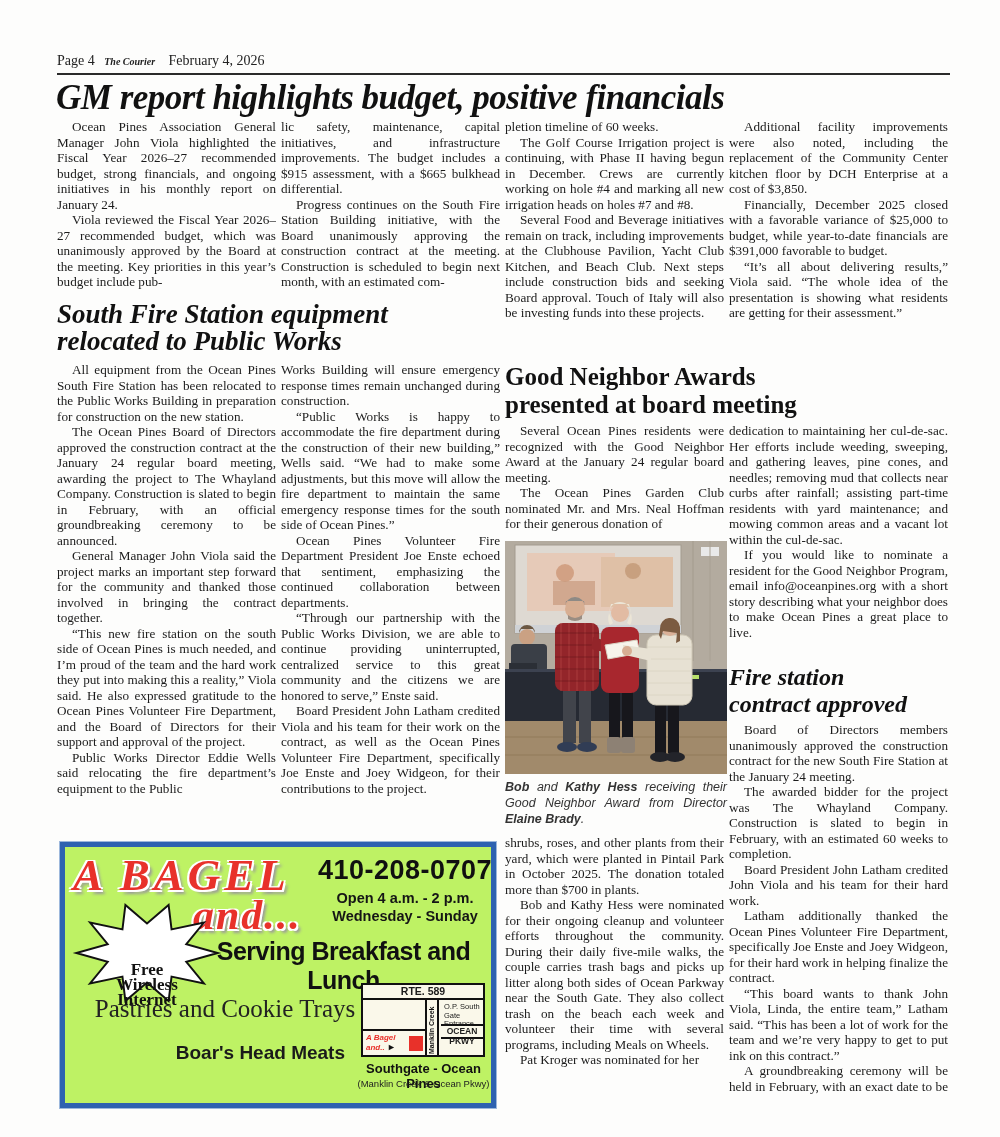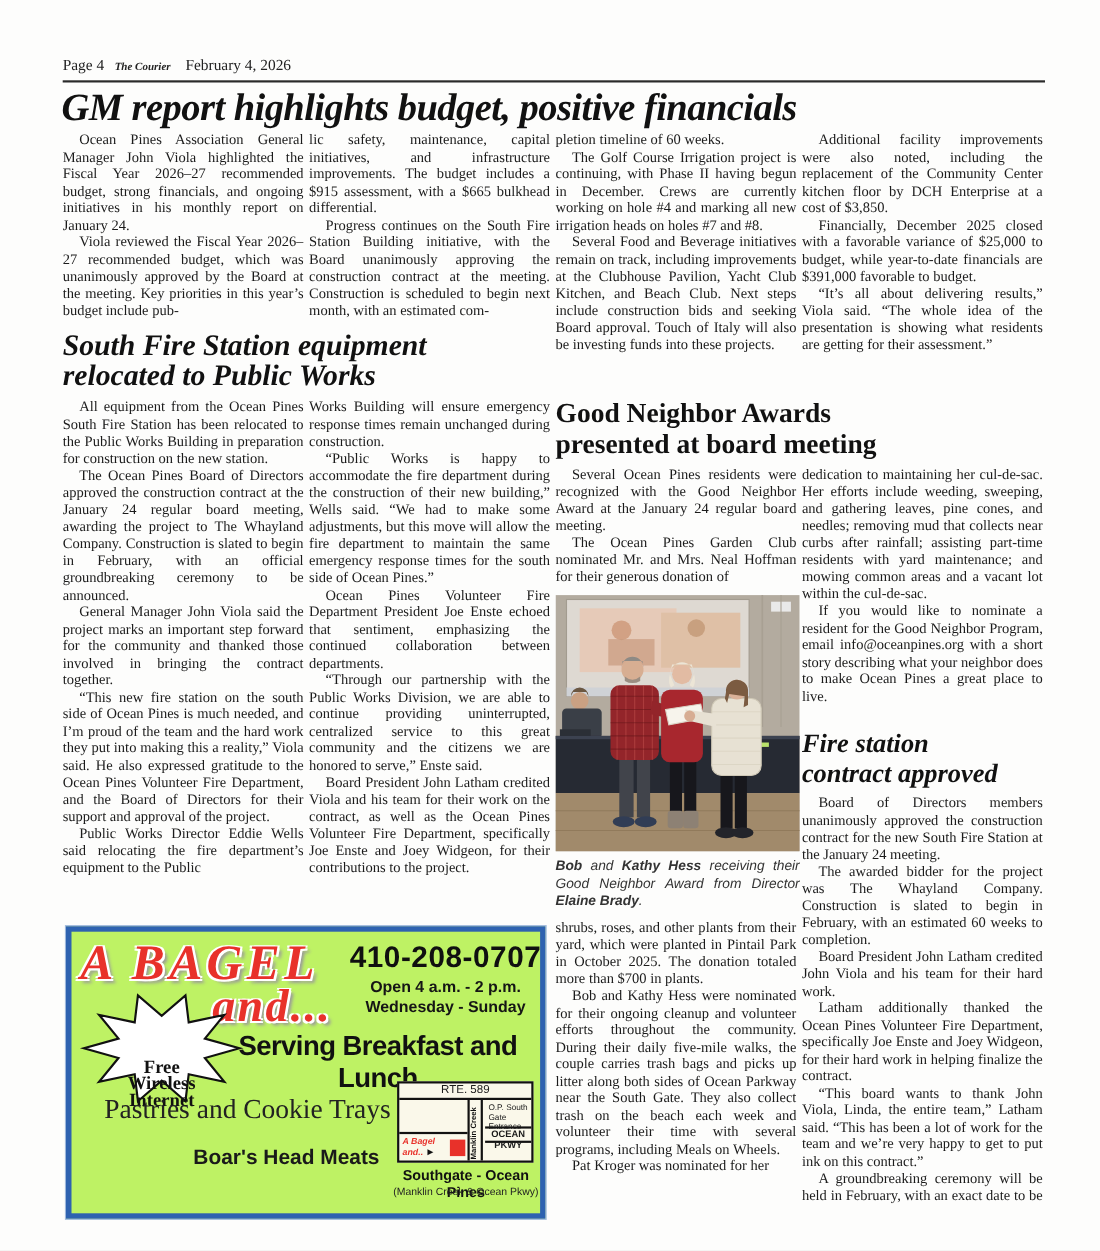--- a/index.html
+++ b/index.html
@@ -104,21 +104,21 @@
     position:absolute; left:40px; top:195px; width:240px; text-align:right;
     font-family:"Liberation Sans","DejaVu Sans",sans-serif;
     font-size:19px; font-weight:bold; color:#1a1a1a;
   }
   
   .ad-map {
     position:absolute; left:296px; top:136px; width:124px; height:74px;
     border:2px solid #111; box-sizing:border-box; background:#faf8ea;
     font-family:"Liberation Sans","DejaVu Sans",sans-serif;
   }
-  .map-route { position:absolute; left:0; top:0; width:100%; height:15px; border-bottom:2px solid #111; box-sizing:border-box; text-align:center; font-size:10.5px; font-weight:normal; }
+  .map-route { position:absolute; left:0; top:0; width:100%; height:15px; border-bottom:2px solid #111; box-sizing:border-box; text-align:center; font-size:10.5px; font-weight:bold; }
   .map-road  { position:absolute; left:62px; top:15px; bottom:0; width:14px; border-left:2px solid #111; border-right:2px solid #111; box-sizing:border-box; }
   .map-creek { position:absolute; left:1px; top:2px; height:52px; writing-mode:vertical-rl; transform:rotate(180deg); font-size:7px; font-weight:bold; color:#111; white-space:nowrap; }
   .map-gate  { position:absolute; left:78px; top:15px; width:42px; height:26px; border-bottom:2px solid #111; box-sizing:border-box; font-size:7.5px; font-weight:normal; line-height:8.5px; padding:3px 0 0 3px; }
   .map-pkwy  { position:absolute; left:78px; top:41px; width:42px; height:13px; border-bottom:2px solid #111; box-sizing:border-box; text-align:center; font-size:8.5px; font-weight:bold; }
   .map-left-line { position:absolute; left:0; top:44px; width:62px; border-top:2px solid #111; }
   .map-shop  { position:absolute; left:3px; top:49px; font-size:8px; font-weight:bold; font-style:italic; color:#e8312a; line-height:8.5px; }
   .map-arrow { color:#111; font-style:normal; font-size:9px; }
   .map-square{ position:absolute; left:46px; top:51px; width:14px; height:15px; background:#e8312a; }
   .map-loc1  { position:absolute; left:286px; top:214px; width:145px; text-align:center; font-family:"Liberation Sans","DejaVu Sans",sans-serif; font-size:13px; font-weight:bold; color:#111; }
   .map-loc2  { position:absolute; left:286px; top:231px; width:145px; text-align:center; font-family:"Liberation Sans","DejaVu Sans",sans-serif; font-size:9.5px; color:#222; }

